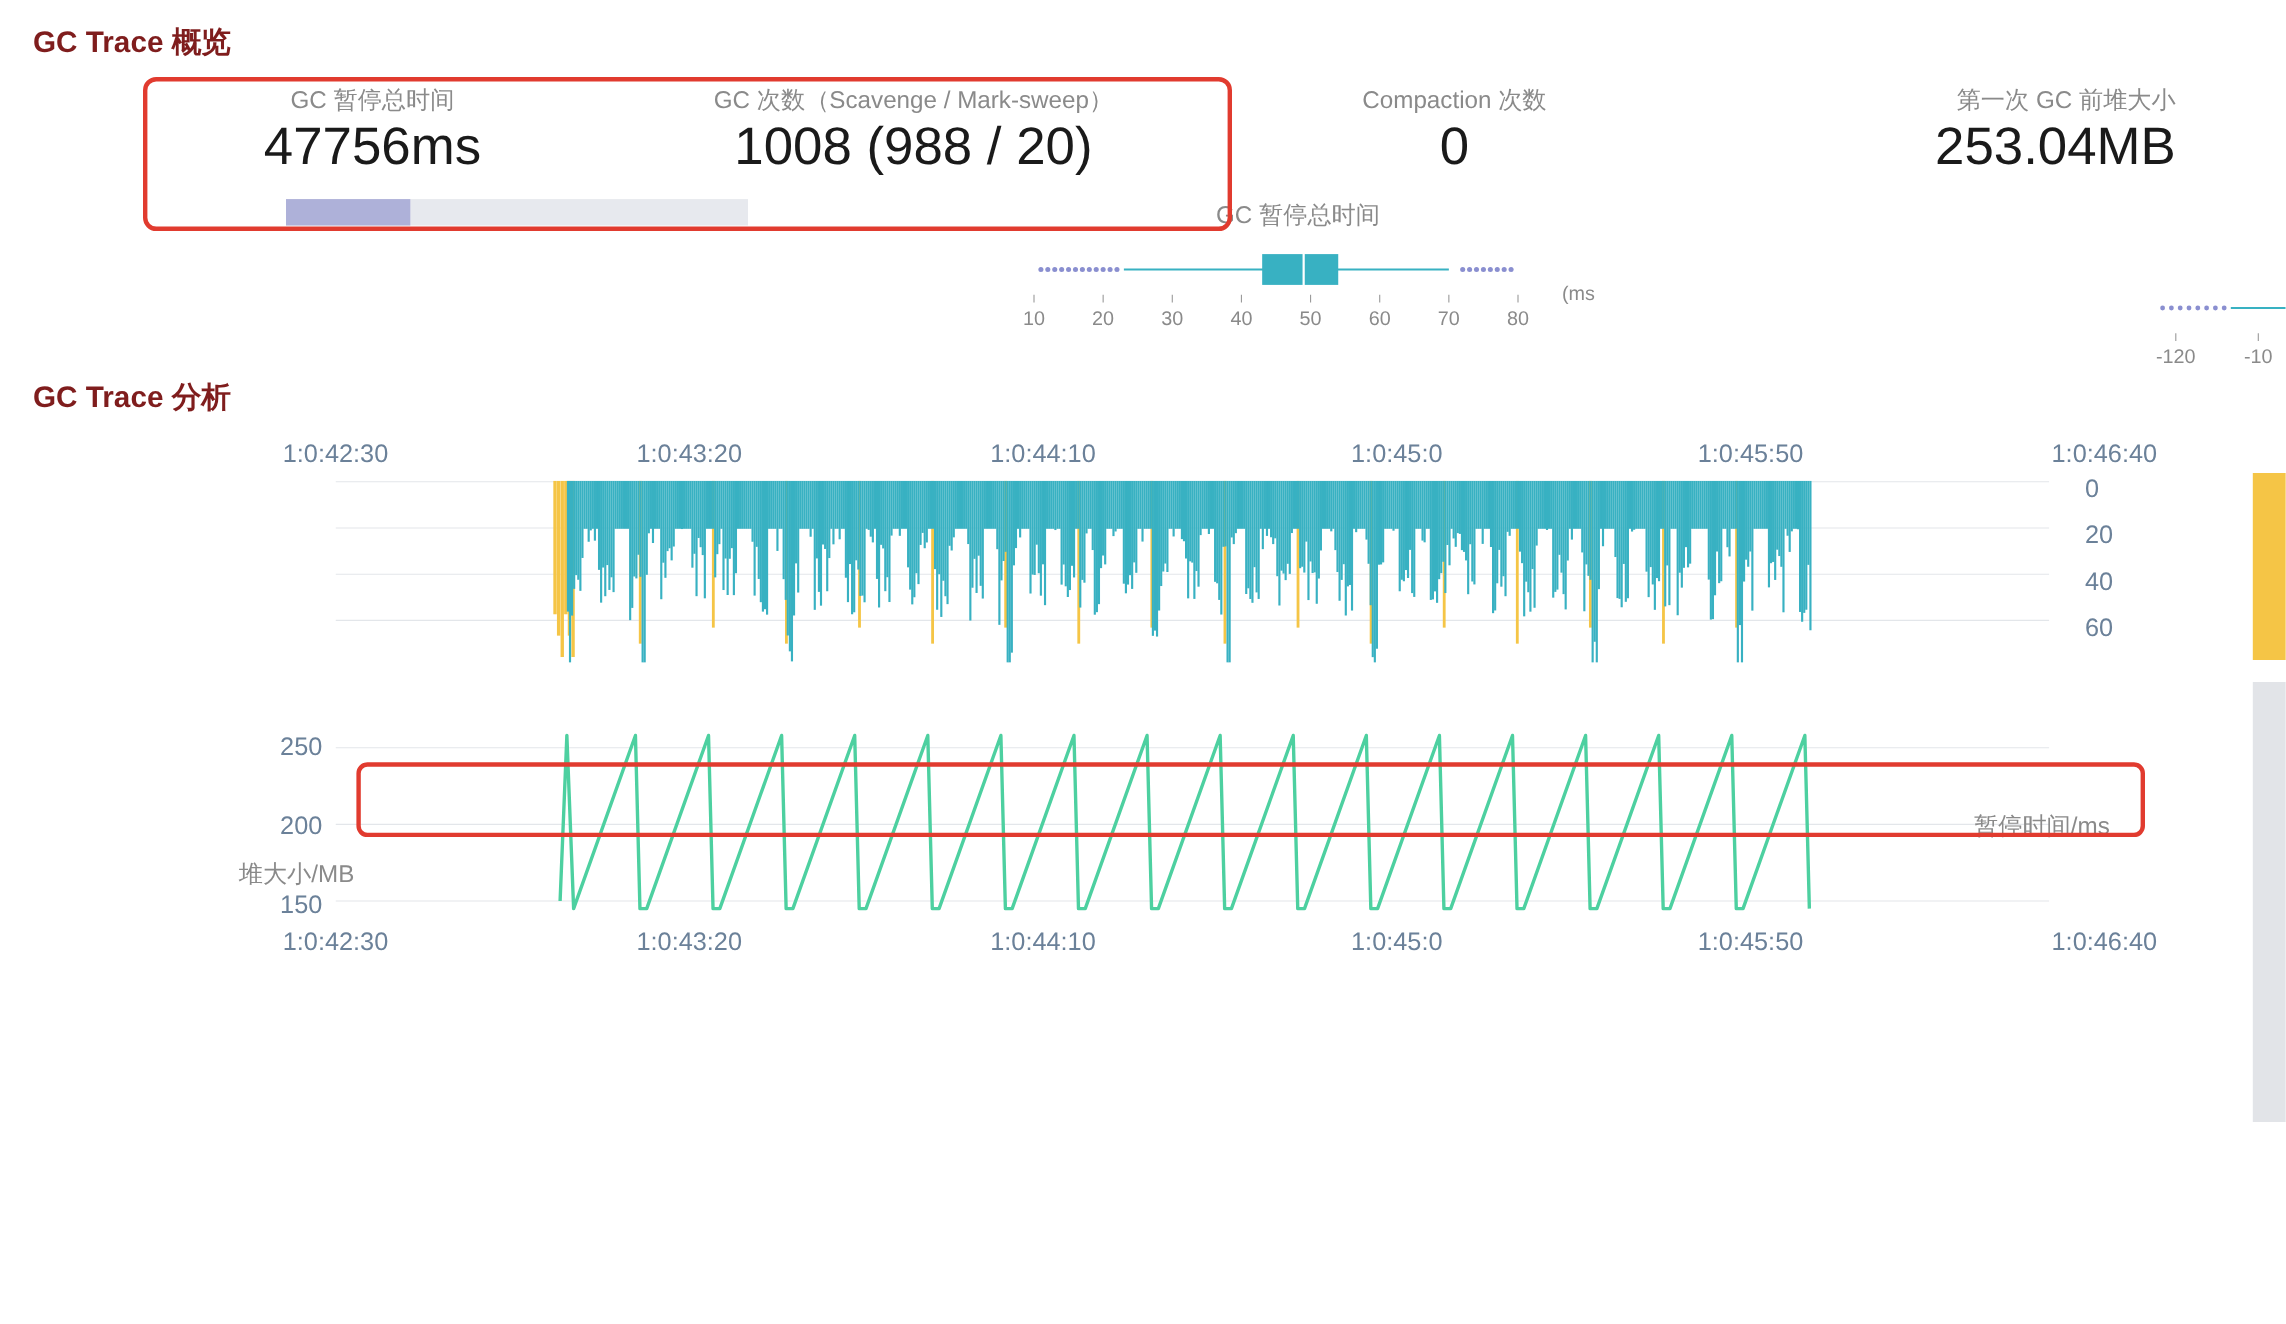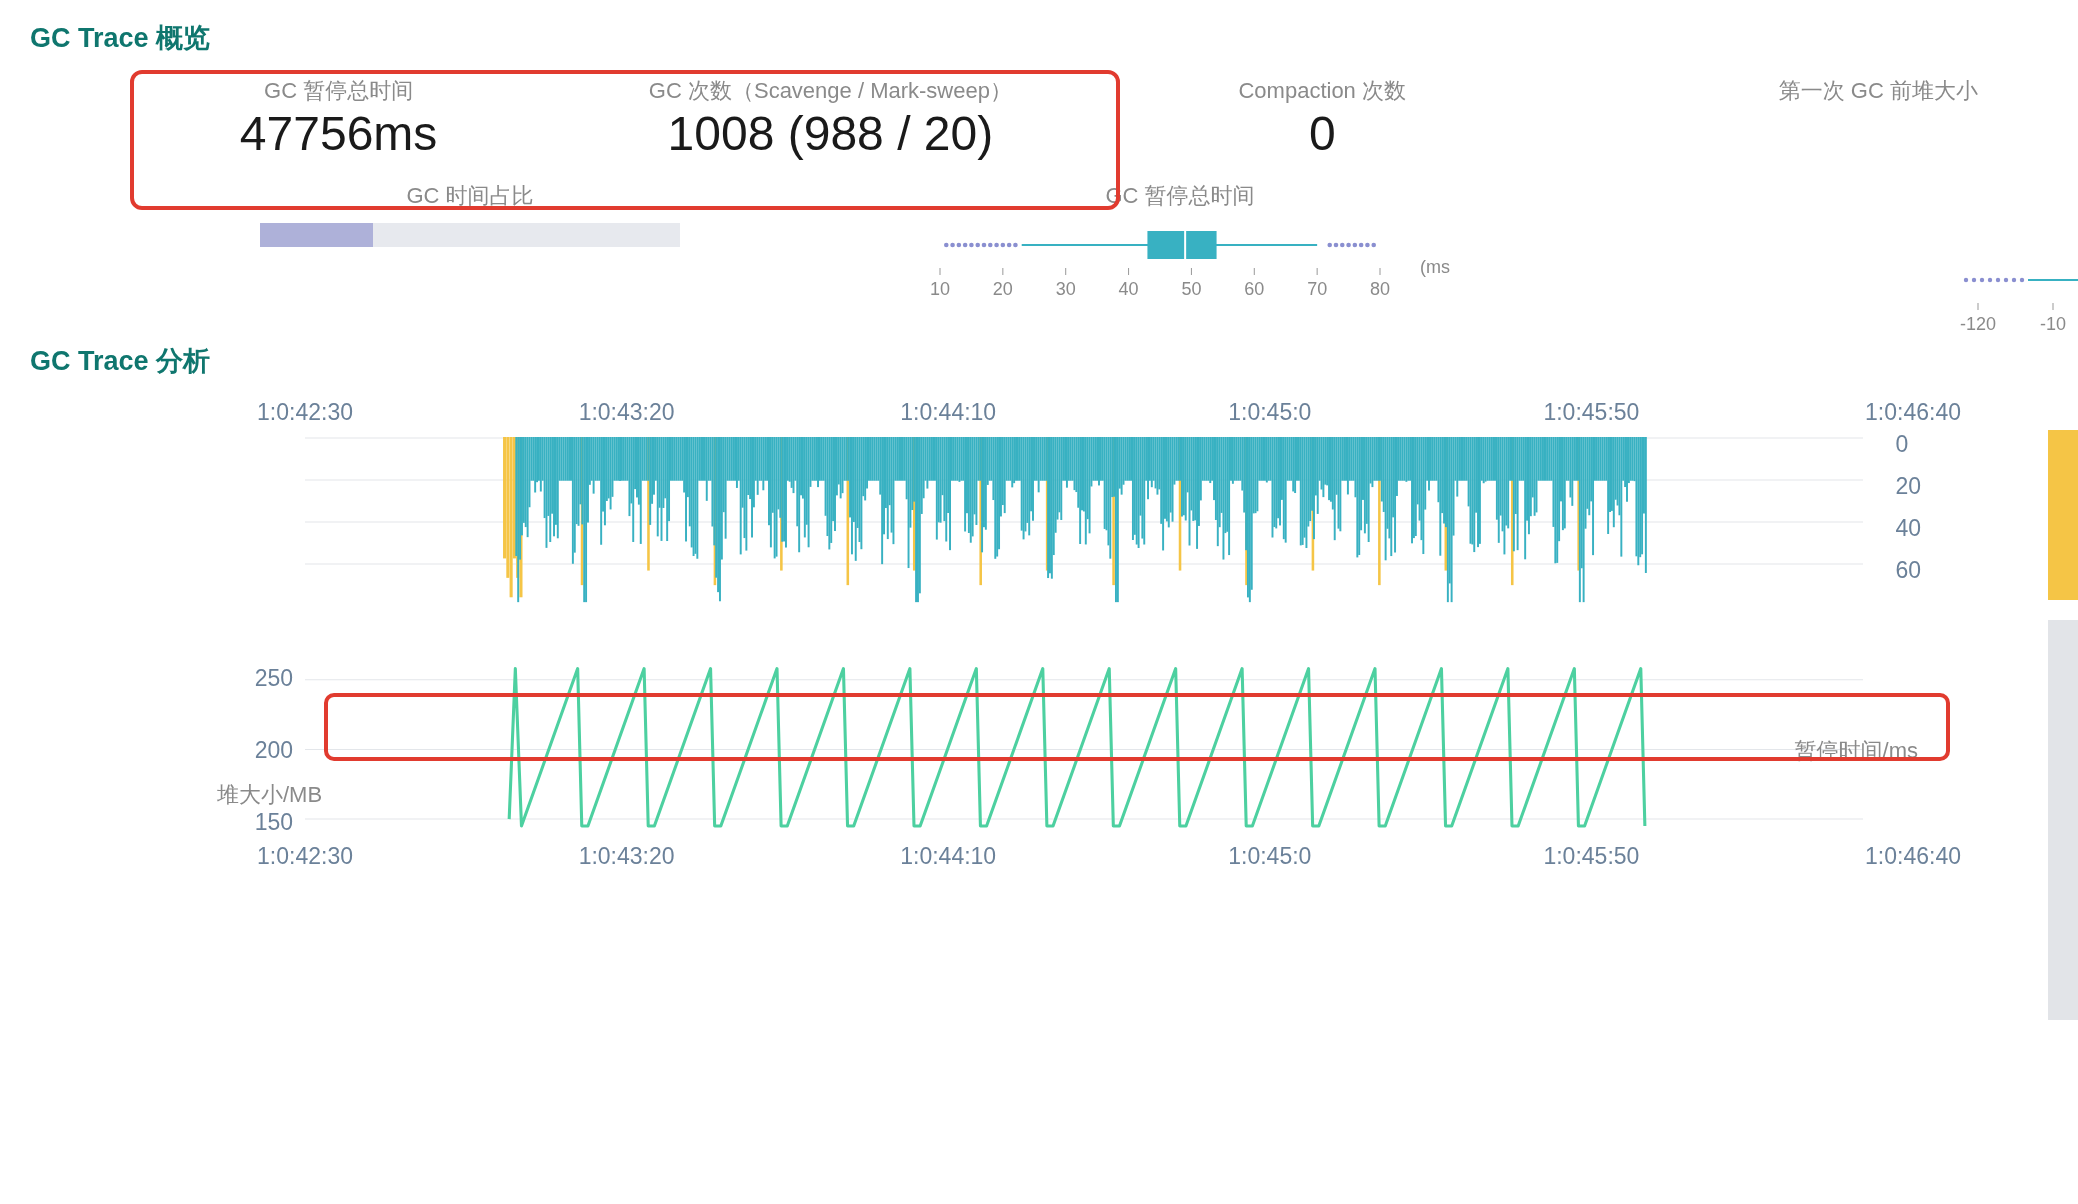--- a/index.html
+++ b/index.html
@@ -7,21 +7,21 @@
     font-family: -apple-system, "PingFang SC", "Helvetica Neue", Arial, sans-serif;
     background: #fff;
     color: #333;
     width: 2078px;
     height: 1204px;
     overflow: hidden;
     position: relative;
   }
 
   .section-title {
-    color: #0f766e;
+    color: #7f1d1d;
     font-size: 27px;
     font-weight: 600;
     padding: 20px 30px 10px 30px;
   }
 
   
   .metrics-row {
     display: flex;
     gap: 0;
     padding: 10px 100px 10px 120px;
@@ -216,28 +216,28 @@
   <div class="metric wide">
     <div class="metric-label">GC 次数（Scavenge / Mark-sweep）</div>
     <div class="metric-value">1008 (988 / 20)</div>
   </div>
   <div class="metric">
     <div class="metric-label">Compaction 次数</div>
     <div class="metric-value">0</div>
   </div>
   <div class="metric last">
     <div class="metric-label">第一次 GC 前堆大小</div>
+    <div class="metric-value">253.04MB</div>
   </div>
   <div class="red-box"></div>
 </div>
 
 <div class="overview-charts">
 
   <div class="ov-col progress-wrap">
-    <div class="ov-title">GC 时间占比</div>
     <div class="progress-bar">
       <div class="progress-fill" id="ratio-fill" style="width: 26.87%;"></div>
     </div>
   </div>
 
   <div class="ov-col boxplot-wrap">
     <div class="ov-title">GC 暂停总时间</div>
     <svg class="boxplot-svg" id="boxplot-svg" viewBox="0 0 540 90">
         <line x1="111.71428571428572" y1="22" x2="407.1428571428571" y2="22" stroke="#38b1c2" stroke-width="2"></line>
         <rect x="237.42857142857142" y="8" width="69.14285714285714" height="28" fill="#38b1c2"></rect>

